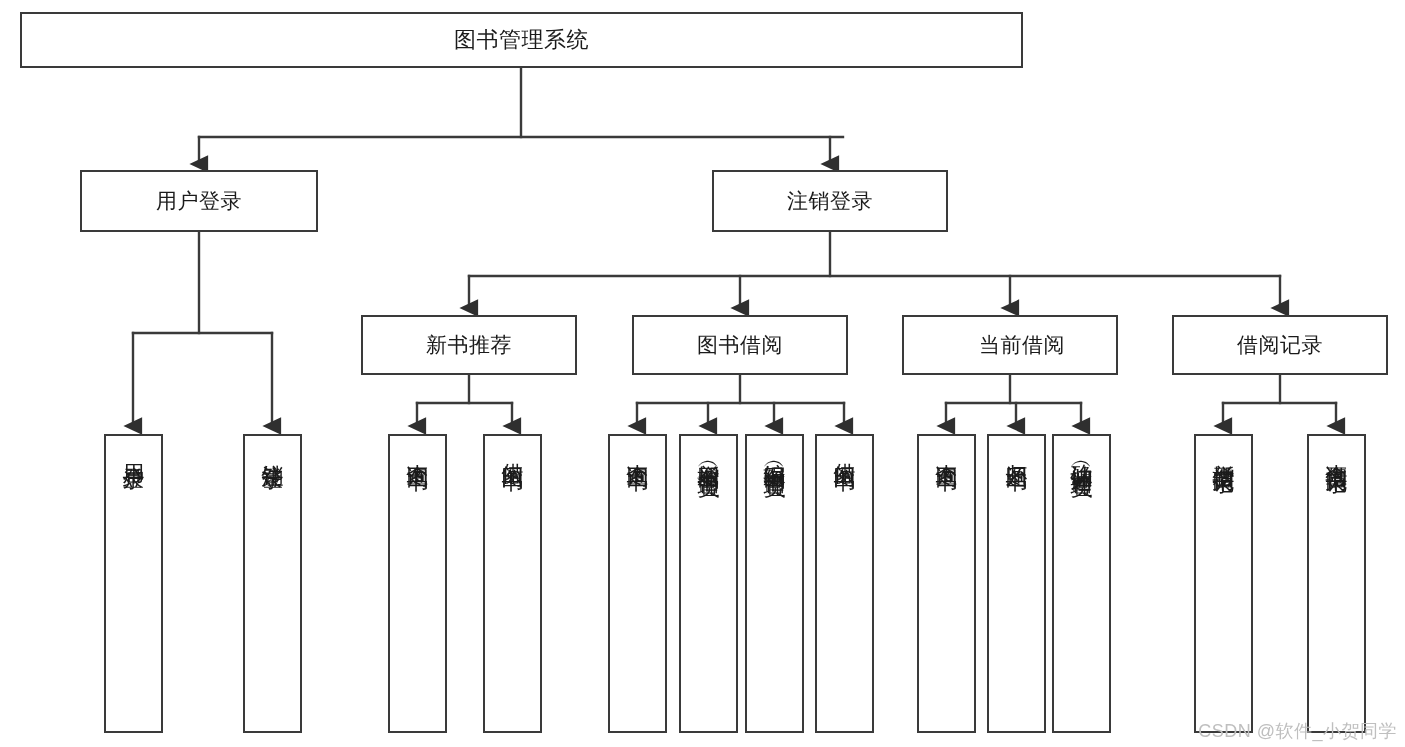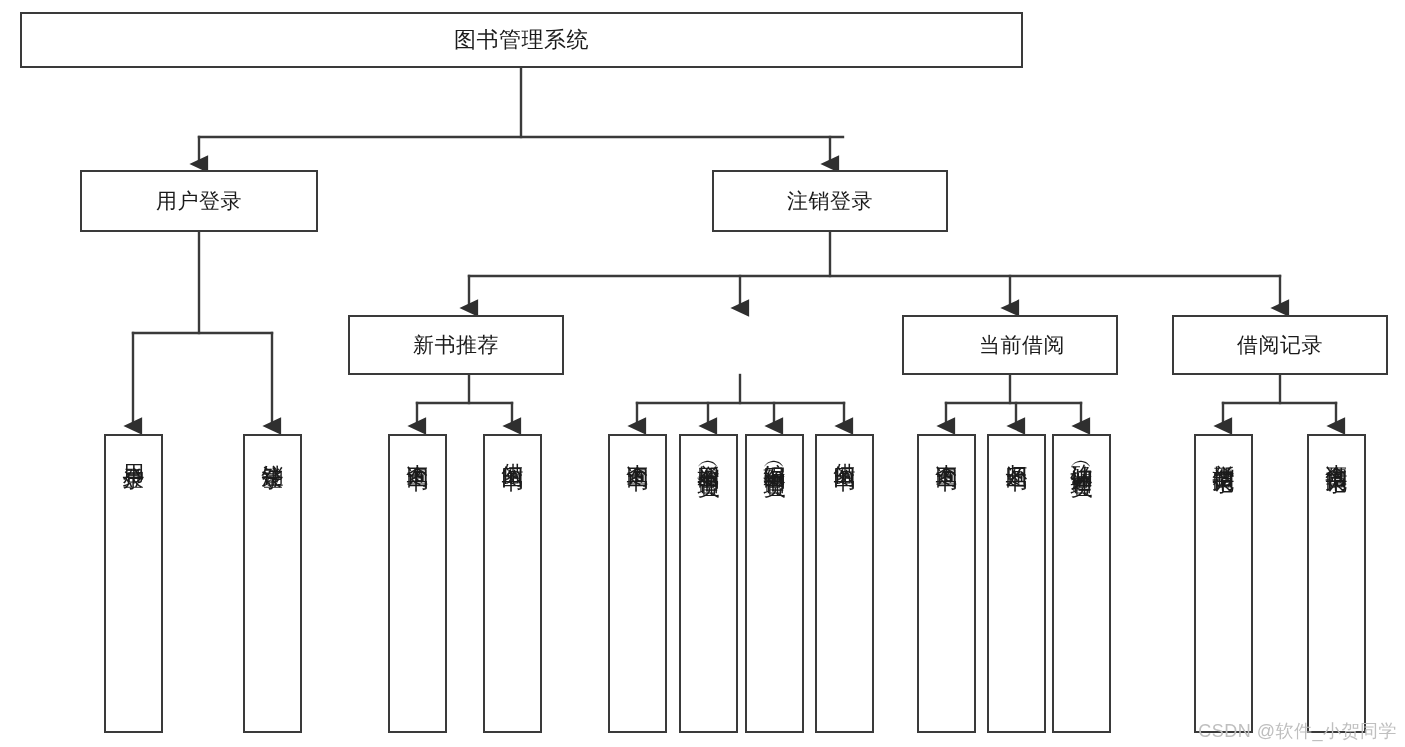--- a/index.html
+++ b/index.html
@@ -137,24 +137,27 @@
   </div>
 
   <div class="node h" style="left:80px; top:170px; width:238px; height:62px;">
     <span class="node-label">用户登录</span>
   </div>
 
   <div class="node h" style="left:712px; top:170px; width:236px; height:62px;">
     <span class="node-label">注销登录</span>
   </div>
 
-  <div class="node h" style="left:348px; top:315px; width:216px; height:60px;align-items:center;">
+  <div class="node h" style="left:361px; top:315px; width:216px; height:60px;align-items:center;">
     <span class="node-label">新书推荐</span>
   </div>
 
+  <div class="node h" style="left:632px; top:315px; width:216px; height:60px;">
+    <span class="node-label">图书借阅</span>
+  </div>
 
   <div class="node h" style="left:902px; top:315px; width:216px; height:60px;padding-left:24px;">
     <span class="node-label">当前借阅</span>
   </div>
 
   <div class="node h" style="left:1172px; top:315px; width:216px; height:60px;">
     <span class="node-label">借阅记录</span>
   </div>
 
   <div class="node v" style="left:104px; top:434px; width:59px; height:299px;">

